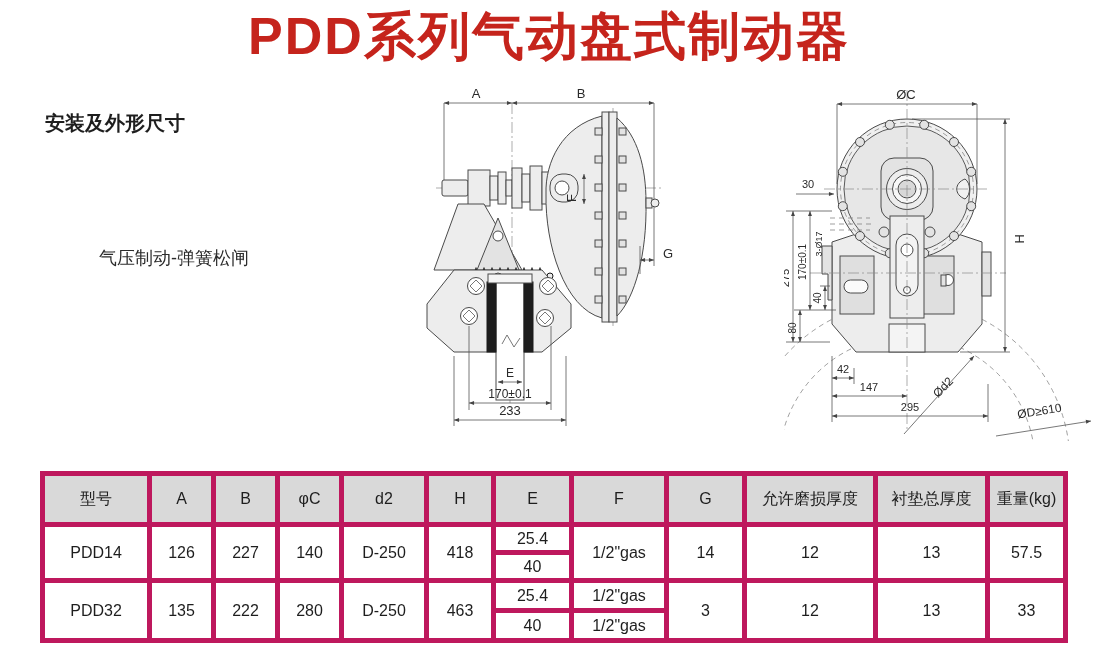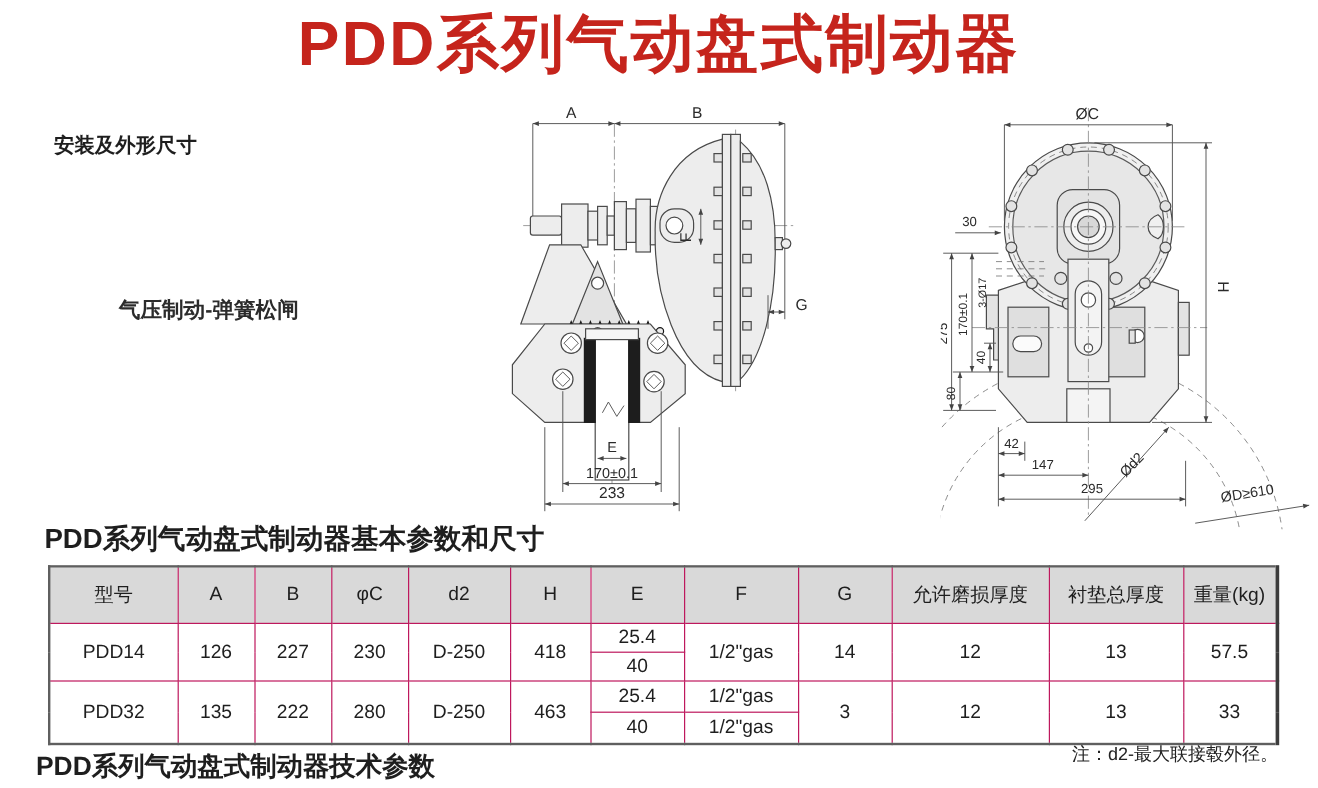--- a/index.html
+++ b/index.html
@@ -4,34 +4,34 @@
 <style>
   html,body{margin:0;padding:0;background:#ffffff;}
   .page{
     position:relative;width:1098px;height:657px;background:#ffffff;overflow:hidden;
     font-family:"Liberation Sans", sans-serif;color:#1e1e1e;
   }
   .page-title{
     position:absolute;top:2px;left:0;width:100%;text-align:center;
     font-size:52px;font-weight:900;letter-spacing:2px;margin:0;
   }
-  .h-install{position:absolute;left:45px;top:110px;font-size:17px;font-weight:800;}
-  .caption{position:absolute;left:99px;top:246px;font-size:18px;font-weight:700;color:#2b2b2b;}
+  .h-install{position:absolute;left:45px;top:110px;font-size:20px;font-weight:800;}
+  .caption{position:absolute;left:99px;top:246px;font-size:18px;font-weight:400;color:#2b2b2b;}
   .h-table{position:absolute;left:37px;top:434px;font-size:23px;font-weight:800;}
   .h-tech{position:absolute;left:30px;top:624px;font-size:22px;font-weight:800;}
   .note{position:absolute;right:33px;top:619px;font-size:15px;color:#222;}
   .drawL{position:absolute;left:424px;top:86px;}
   .drawR{position:absolute;left:784px;top:84px;}
 
   table.params{
     position:absolute;left:40px;top:471px;border-collapse:collapse;table-layout:fixed;
     width:1023px;border:2px solid #5f5f5f;border-right:3px solid #3c3c3c;
   }
   table.params td{
-    border:1px solid #be185d;text-align:center;vertical-align:middle;
+    border:5px solid #be185d;text-align:center;vertical-align:middle;
     font-size:16px;color:#1e1e1e;padding:0;overflow:hidden;white-space:nowrap;
   }
   tr.hdr td{background:#d9d9d9;height:46px;font-size:16px;}
   tr.sub1 td{height:23px;}
   tr.sub2 td{height:25px;}
 
   svg text{font-family:"Liberation Sans",sans-serif;fill:#2a2a2a;}
   .dim{stroke:#555;stroke-width:.8;fill:none;}
   .cl{stroke:#8a8a8a;stroke-width:.7;fill:none;stroke-dasharray:11,3,2,3;}
   .dsh{stroke:#777;stroke-width:.7;fill:none;stroke-dasharray:5,4;}
@@ -249,21 +249,20 @@
     <text x="85" y="307" font-size="11" text-anchor="middle">147</text>
     <line class="dim" x1="48" y1="332" x2="204" y2="332" marker-start="url(#arr)" marker-end="url(#arr)"></line>
     <text x="126" y="327" font-size="11" text-anchor="middle">295</text>
 
     <line class="dim" x1="120" y1="350" x2="190" y2="272" marker-end="url(#arr)"></line>
     <text font-size="12" text-anchor="middle" transform="translate(162,306) rotate(-46)">Ød2</text>
     <line class="dim" x1="212" y1="352" x2="307" y2="337" marker-end="url(#arr)"></line>
     <text font-size="12" text-anchor="middle" transform="translate(256,331) rotate(-9)">ØD≥610</text>
   </svg>
 
-  <div class="h-table">PDD系列气动盘式制动器基本参数和尺寸</div>
 
   <table class="params">
     <colgroup>
       <col style="width:107px">
         <col style="width:64px">
         <col style="width:64px">
         <col style="width:64px">
       <col style="width:85px">
         <col style="width:67px">
         <col style="width:78px">
@@ -285,21 +284,21 @@
         <td>F</td>
         <td>G</td>
         <td>允许磨损厚度</td>
         <td>衬垫总厚度</td>
         <td>重量(kg)</td>
       </tr>
       <tr class="sub1">
         <td rowspan="2">PDD14</td>
         <td rowspan="2">126</td>
         <td rowspan="2">227</td>
-        <td rowspan="2">230</td>
+        <td rowspan="2">140</td>
         <td rowspan="2">D-250</td>
         <td rowspan="2">418</td>
         <td>25.4</td>
         <td rowspan="2">1/2"gas</td>
         <td rowspan="2">14</td>
         <td rowspan="2">12</td>
         <td rowspan="2">13</td>
         <td rowspan="2">57.5</td>
       </tr>
       <tr class="sub1">
@@ -319,16 +318,14 @@
         <td rowspan="2">13</td>
         <td rowspan="2">33</td>
       </tr>
       <tr class="sub2">
         <td>40</td>
         <td>1/2"gas</td>
       </tr>
     </tbody>
   </table>
 
-  <div class="note">注：d2-最大联接毂外径。</div>
-  <div class="h-tech">PDD系列气动盘式制动器技术参数</div>
 
 </div>
 
 </body></html>

